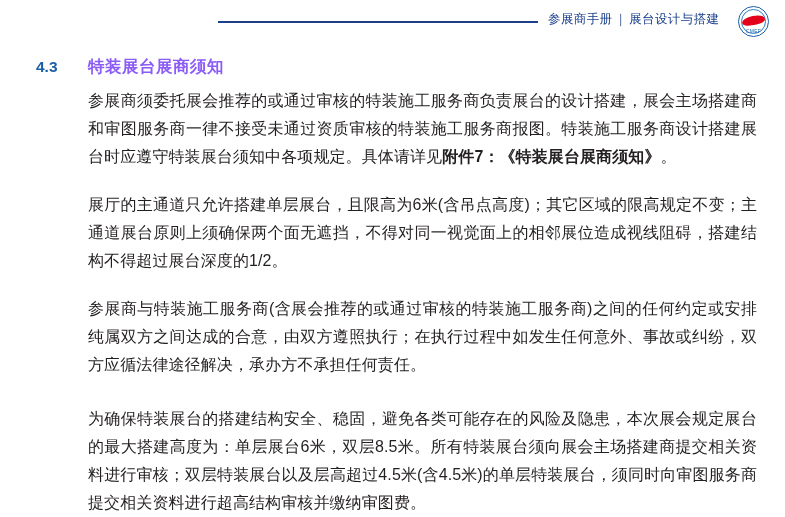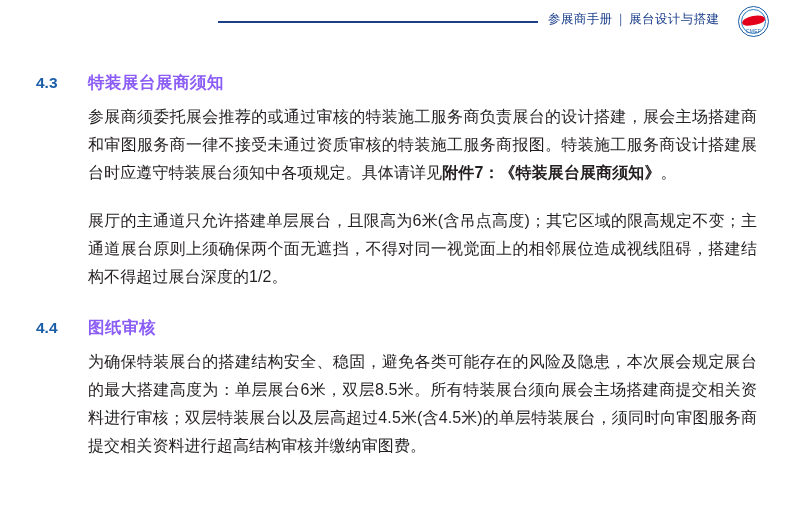--- a/index.html
+++ b/index.html
@@ -103,21 +103,20 @@
 
   .section {
     position: relative;
   }
   .section + .section {
     margin-top: 26px;
   }
   .sec-head {
     display: flex;
     align-items: baseline;
-    margin-top: 16px;
   }
   .sec-num {
     width: 52px;
     flex: 0 0 52px;
     color: #1b5ea8;
     font-size: 15.5px;
     font-weight: bold;
   }
   .sec-title {
     color: #8b5cf6;
@@ -164,26 +163,25 @@
       <div class="sec-head">
         <div class="sec-num">4.3</div>
         <div class="sec-title">特装展台展商须知</div>
       </div>
       <p class="para">
         <span>参展商须委托展会推荐的或通过审核的特装施工服务商负责展台的设计搭建，展会主场搭建商和审图服务商一律不接受未通过资质审核的特装施工服务商报图。特装施工服务商设计搭建展台时应遵守特装展台须知中各项规定。具体请详见</span><b>附件7：《特装展台展商须知》</b><span>。</span>
       </p>
       <p class="para tight">
         <span>展厅的主通道只允许搭建单层展台，且限高为6米(含吊点高度)；其它区域的限高规定不变；主通道展台原则上须确保两个面无遮挡，不得对同一视觉面上的相邻展位造成视线阻碍，搭建结构不得超过展台深度的1/2。</span>
       </p>
+      <p class="para tight">
+        <span>参展商与特装施工服务商(含展会推荐的或通过审核的特装施工服务商)之间的任何约定或安排纯属双方之间达成的合意，由双方遵照执行；在执行过程中如发生任何意外、事故或纠纷，双方应循法律途径解决，承办方不承担任何责任。</span>
+      </p>
     </div>
 
     <div class="section">
-      <div class="sec-head">
-        <div class="sec-num">4.4</div>
-        <div class="sec-title">图纸审核</div>
-      </div>
       <p class="para">
         <span>为确保特装展台的搭建结构安全、稳固，避免各类可能存在的风险及隐患，本次展会规定展台的最大搭建高度为：单层展台6米，双层8.5米。所有特装展台须向展会主场搭建商提交相关资料进行审核；双层特装展台以及层高超过4.5米(含4.5米)的单层特装展台，须同时向审图服务商提交相关资料进行超高结构审核并缴纳审图费。</span>
       </p>
     </div>
 
   </div>
 </div>
 
 </body></html>

